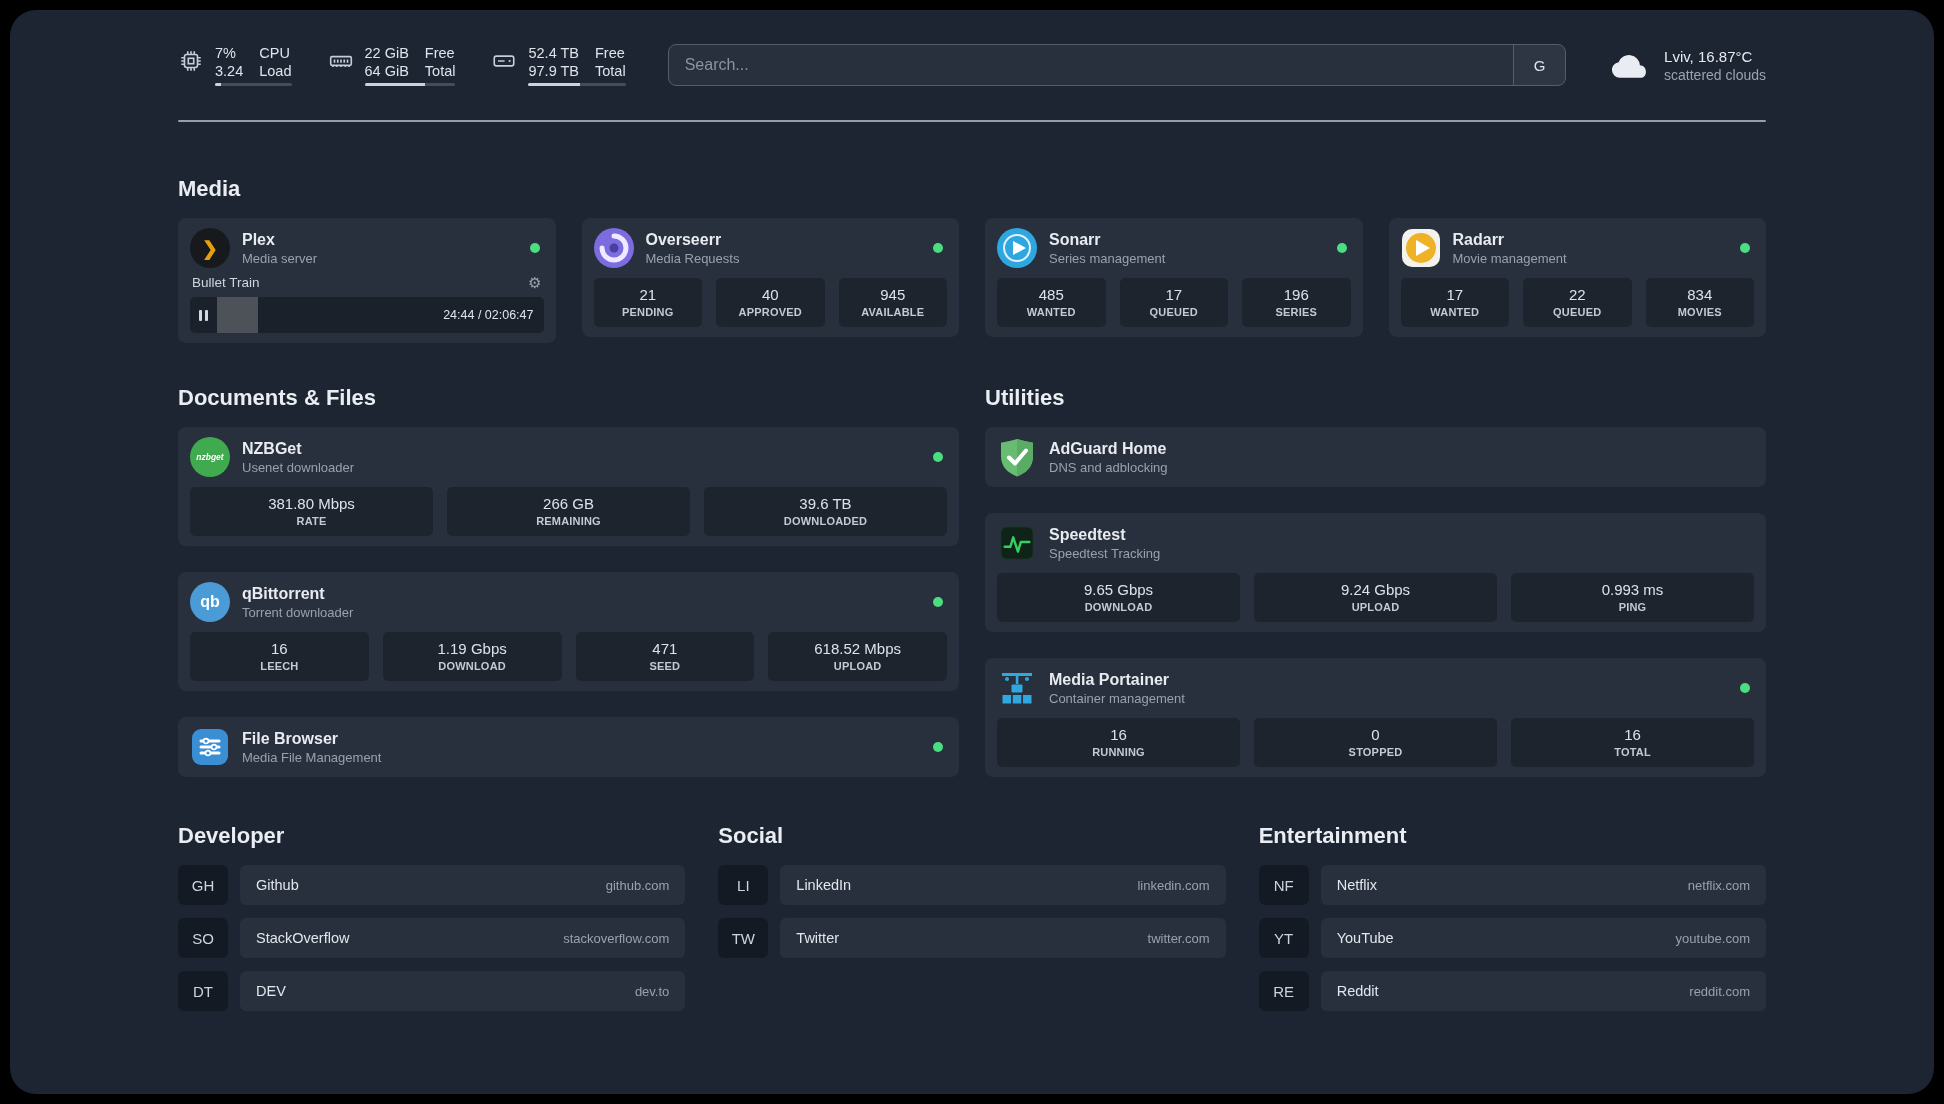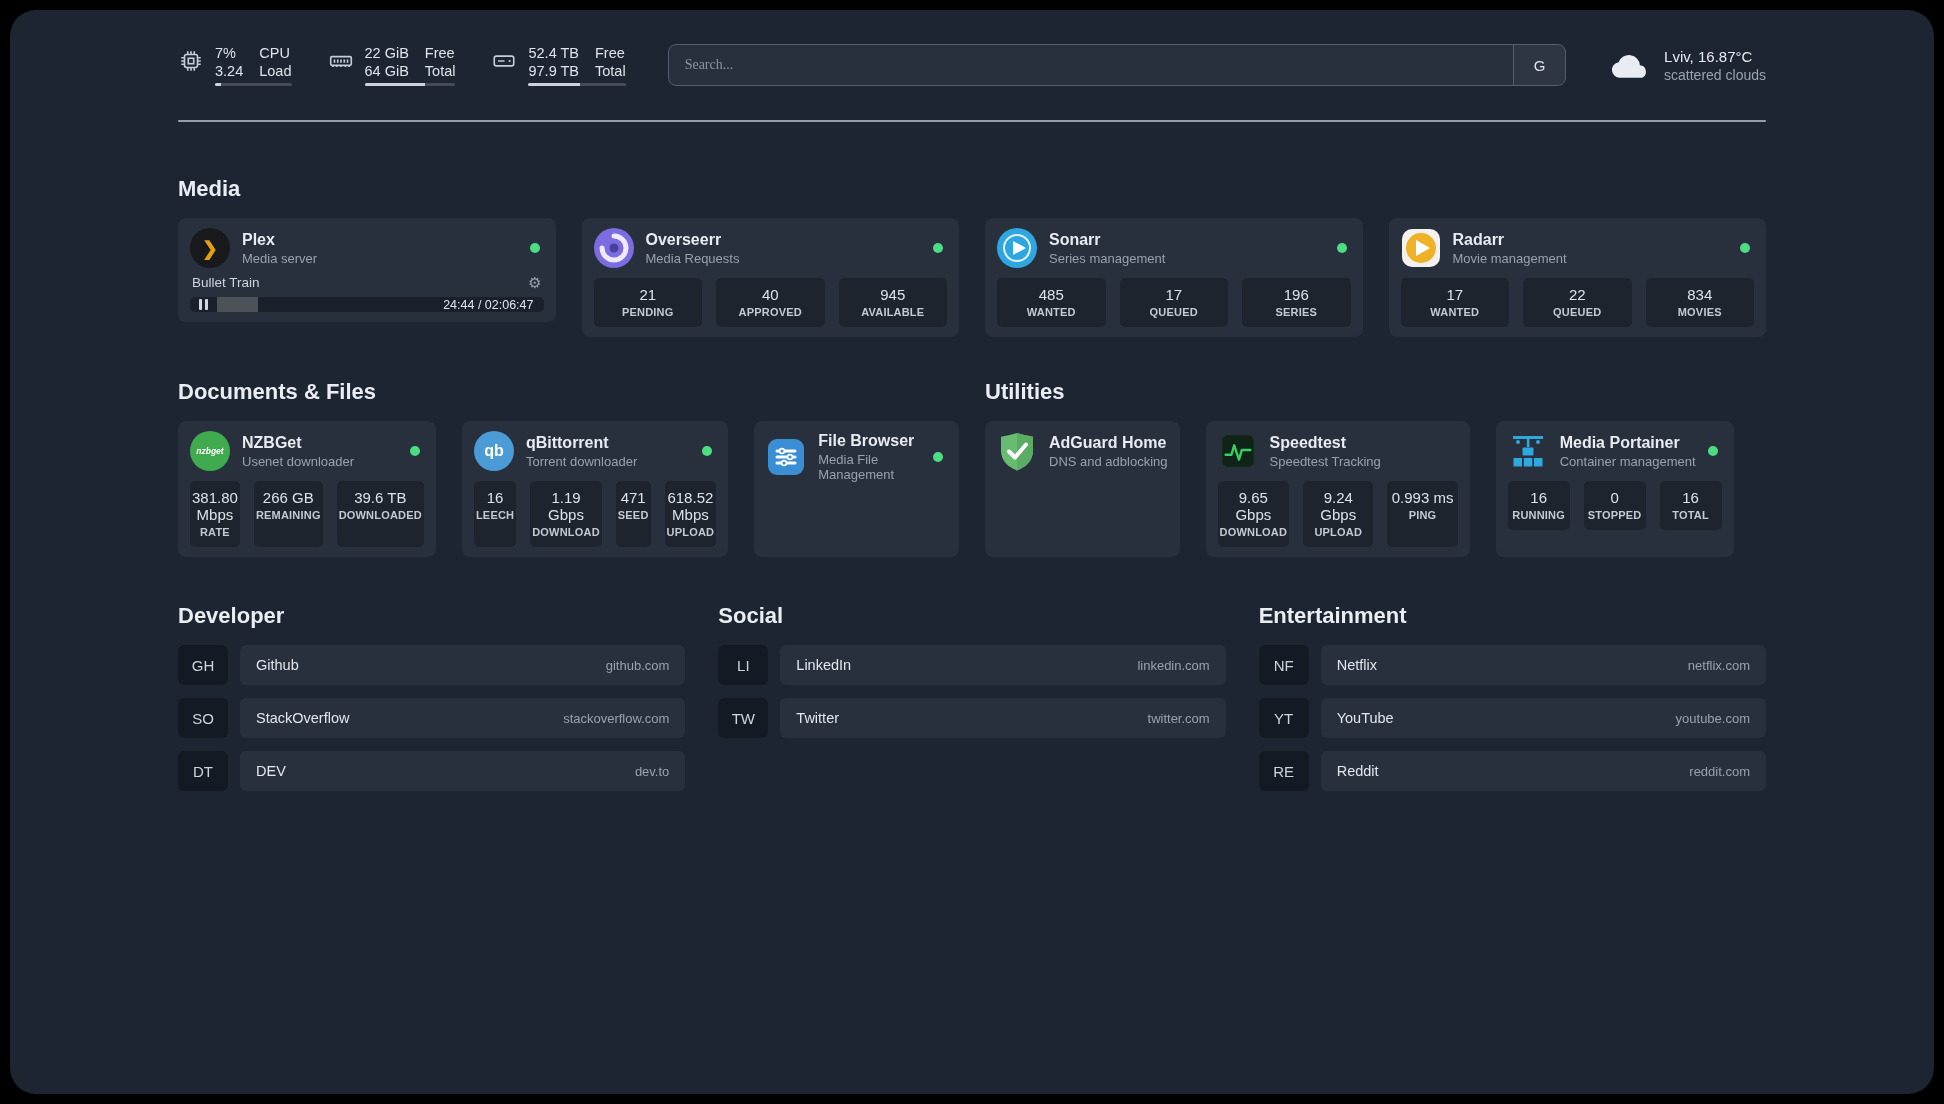--- a/index.html
+++ b/index.html
@@ -13,21 +13,21 @@
   .widget { display:flex; gap:11px; align-items:flex-start; }
   .widget svg { margin-top:4px; }
   .w-body { display:flex; flex-direction:column; }
   .w-rows { display:flex; gap:16px; }
   .w-col { display:flex; flex-direction:column; line-height:1.25; font-size:14.5px; color:#dfe3ea; }
   .w-bar { height:3px; background:rgba(255,255,255,0.18); border-radius:2px; overflow:hidden; margin-top:3px; }
   .w-fill { height:100%; background:#ccd3de; }
 
   .search { flex:1; margin:0 42px; display:flex; align-items:center; height:42px;
             background:rgba(255,255,255,0.05); border:1px solid #535d6d; border-radius:8px; overflow:hidden; }
-  .search input { flex:1; background:transparent; border:none; outline:none; color:#dfe3ea; padding:0 16px; font-size:14px; font-family:Liberation Serif, serif; }
+  .search input { flex:1; background:transparent; border:none; outline:none; color:#dfe3ea; padding:0 16px; font-size:16px; font-family:Liberation Sans, sans-serif; }
   .search input::placeholder { color:#8a93a2; }
   .search-g { width:52px; align-self:stretch; border-left:1px solid #535d6d; display:flex; align-items:center; justify-content:center;
               color:#dfe3ea; font-size:15px; cursor:pointer; background:rgba(255,255,255,0.03); }
 
   .weather { display:flex; gap:12px; align-items:center; }
   .weather-line1 { font-size:15px; color:#e7eaf0; }
   .weather-line2 { font-size:14px; color:#9aa3b1; margin-top:2px; }
 
   .divider { margin-top:34px; height:2px; background:#aab3c0; border-radius:1px; opacity:.85; }
 
@@ -45,29 +45,29 @@
 
   .stats { display:flex; gap:14px; margin-top:10px; }
   .stat { flex:1; background:rgba(0,0,0,0.24); border-radius:5px; text-align:center; padding:8px 2px 9px; }
   .stat-value { font-size:15px; color:#dde2ea; }
   .stat-label { font-size:11px; font-weight:700; color:#c3cad4; margin-top:3px; letter-spacing:.2px; }
 
   
   .player { margin-top:6px; }
   .player-top { display:flex; align-items:center; font-size:13.5px; color:#cfd5de; padding:1px 2px; }
   .gear { margin-left:auto; color:#98a1ae; font-size:15px; cursor:pointer; line-height:1; }
-  .player-bar { margin-top:6px; height:15px; background:rgba(0,0,0,0.30); border-radius:5px; display:flex; align-items:center; overflow:hidden; }
+  .player-bar { margin-top:6px; height:36px; background:rgba(0,0,0,0.30); border-radius:5px; display:flex; align-items:center; overflow:hidden; }
   .pause { display:flex; gap:3px; padding:0 9px; cursor:pointer; }
   .pause i { width:3px; height:11px; background:#d3d9e2; border-radius:1px; display:block; }
   .player-track { flex:1; height:100%; position:relative; }
   .player-fill { position:absolute; left:0; top:0; bottom:0; background:rgba(255,255,255,0.22); }
   .player-time { padding:0 10px; font-size:12.5px; color:#dfe4ec; white-space:nowrap; }
 
   .twocol { margin-top:42px; display:grid; grid-template-columns:1fr 1fr; gap:26px; align-items:start; }
-  .col-cards { display:flex; flex-direction:row; gap:26px; margin-top:16px; }
+  .col-cards { display:flex; flex-direction:column; gap:26px; margin-top:16px; }
 
   
   .bookmarks { margin-top:46px; display:grid; grid-template-columns:repeat(3,1fr); gap:33px; align-items:start; }
   .bm-rows { margin-top:16px; }
   .bm-row { display:flex; gap:12px; margin-bottom:13px; align-items:stretch; cursor:pointer; }
   .bm-abbr { width:50px; background:rgba(0,0,0,0.28); border-radius:6px; display:flex; align-items:center; justify-content:center;
              font-size:15px; color:#cdd4de; }
   .bm-pill { flex:1; background:rgba(255,255,255,0.05); border-radius:6px; display:flex; align-items:center; padding:0 16px; height:40px; }
   .bm-name { font-size:14.5px; color:#e2e6ed; }
   .bm-domain { margin-left:auto; font-size:13px; color:#98a1ae; }

